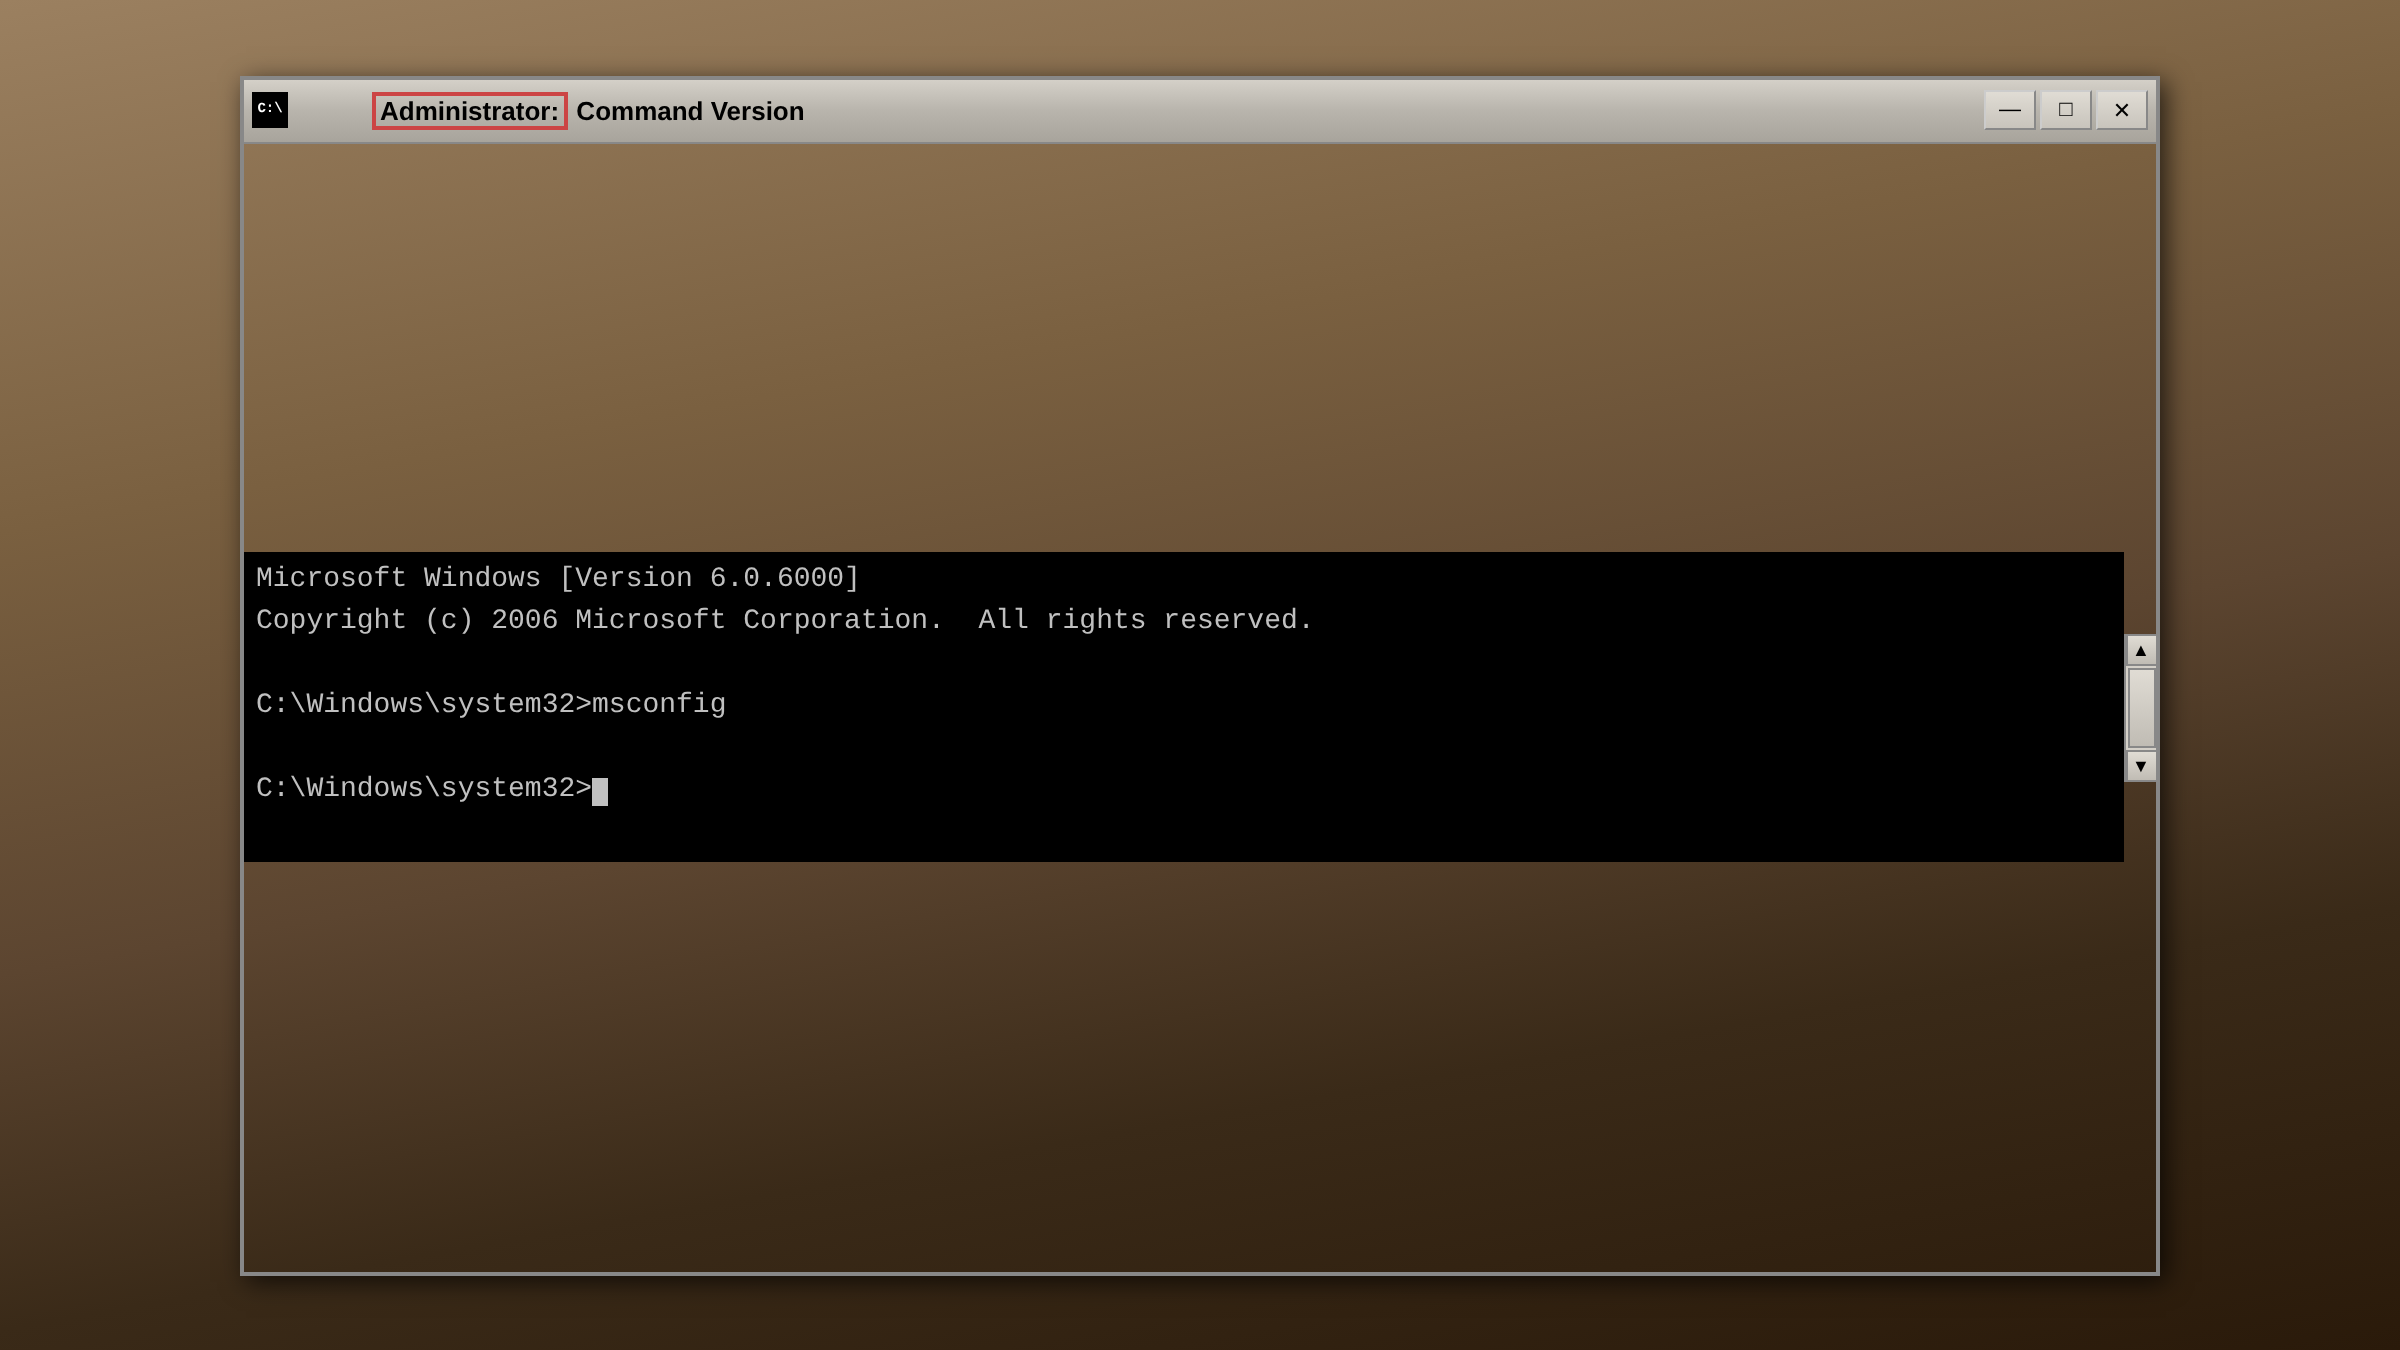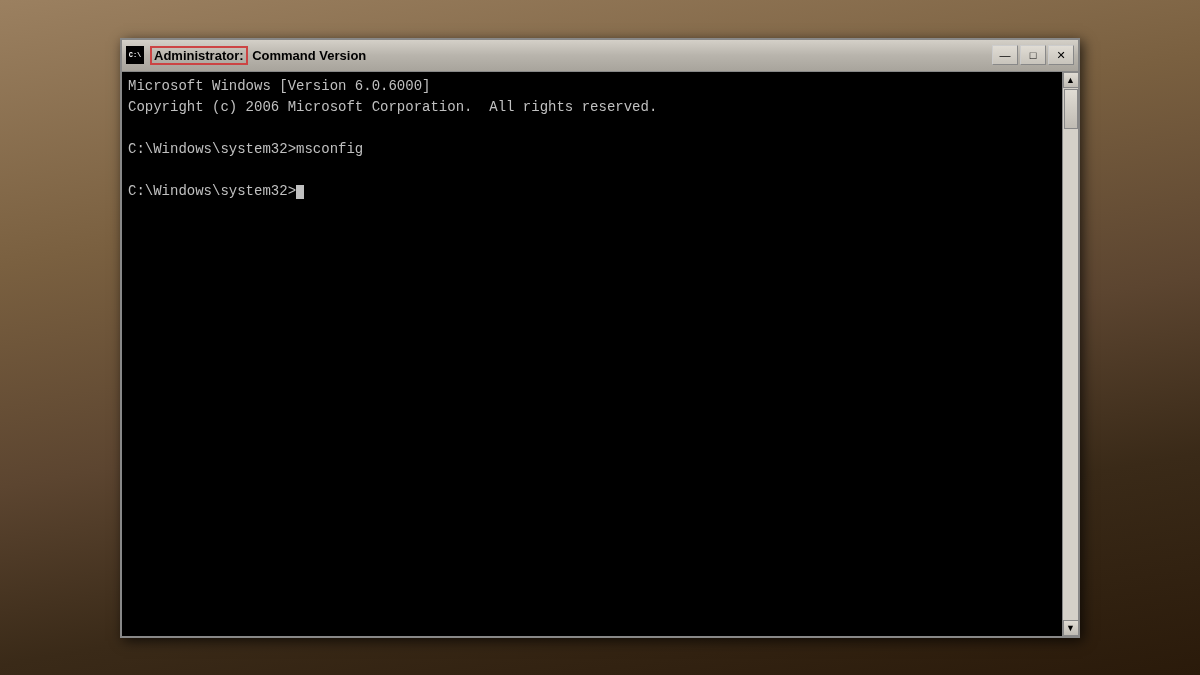--- a/index.html
+++ b/index.html
@@ -64,20 +64,21 @@
       color: #000;
       font-family: Arial, sans-serif;
     }
 
     .titlebar-text .administrator-part {
       background: transparent;
       border: 2px solid #cc4444;
       padding: 0 2px;
       color: #000;
       margin-right: 1px;
+      margin-left: 36px;
     }
 
     .window-controls {
       display: flex;
       gap: 2px;
     }
 
     .win-btn {
       width: 26px;
       height: 20px;
@@ -91,20 +92,21 @@
       cursor: pointer;
       font-size: 11px;
       font-family: 'Marlett', Arial, sans-serif;
       color: #000;
     }
 
     .window-body {
       display: flex;
       flex: 1;
       overflow: hidden;
+      align-items: center;
     }
 
     .terminal {
       flex: 1;
       background: #000;
       color: #c0c0c0;
       font-family: 'Courier New', Lucida Console, monospace;
       font-size: 14px;
       line-height: 1.5;
       padding: 4px 6px;

